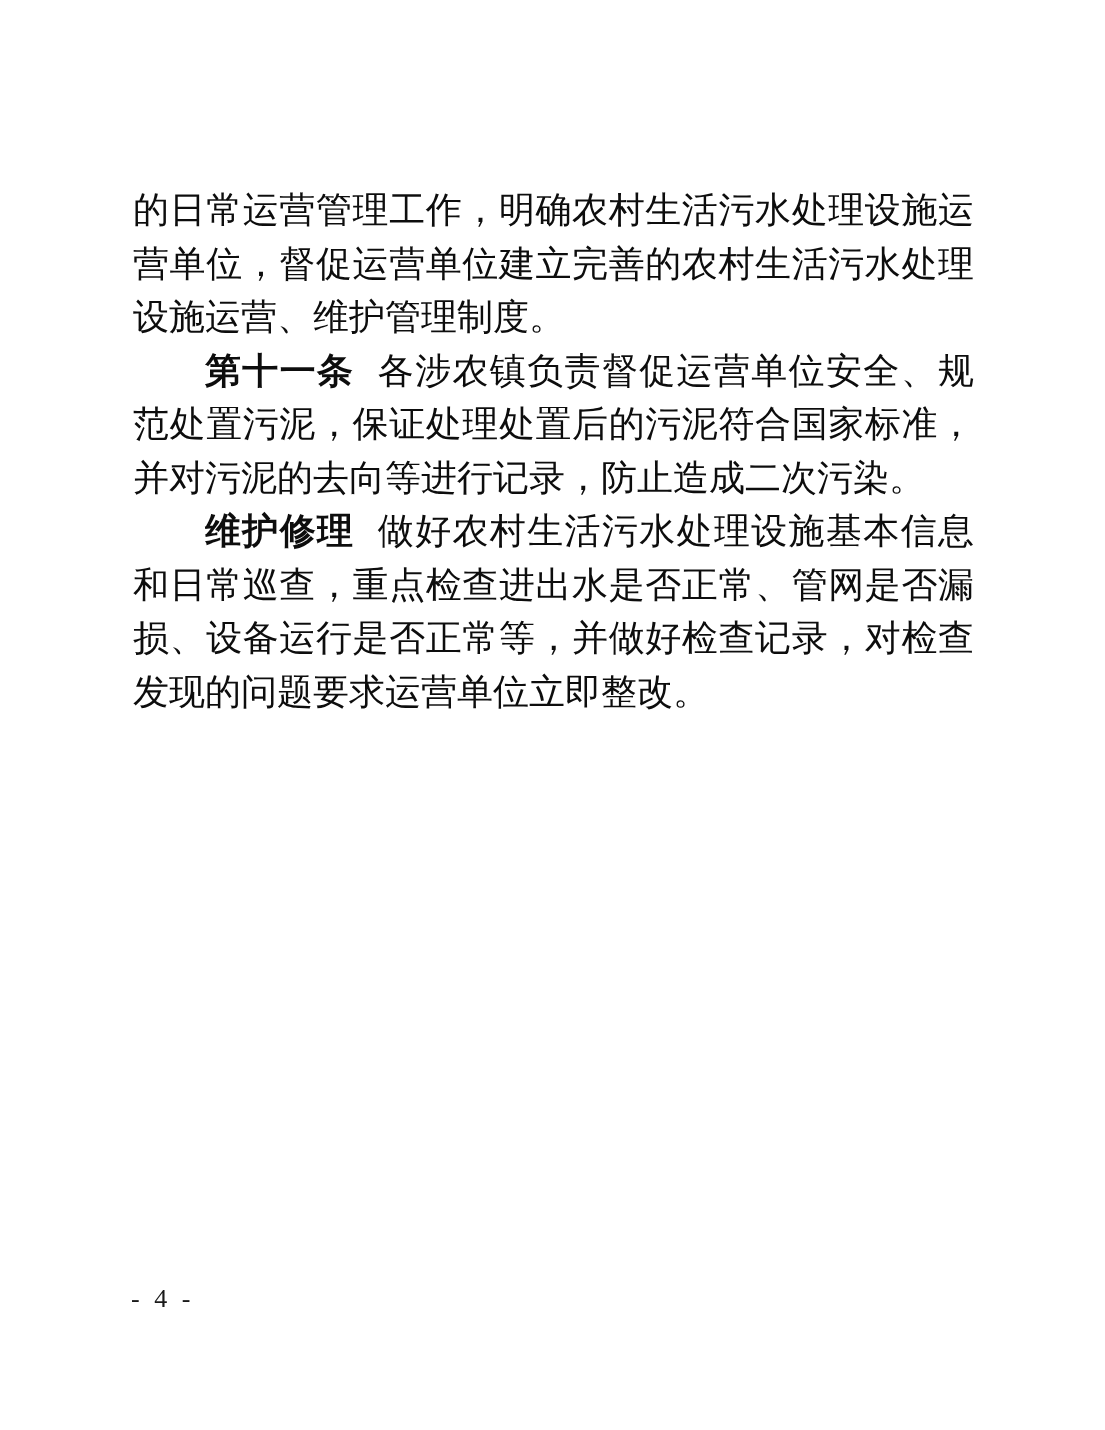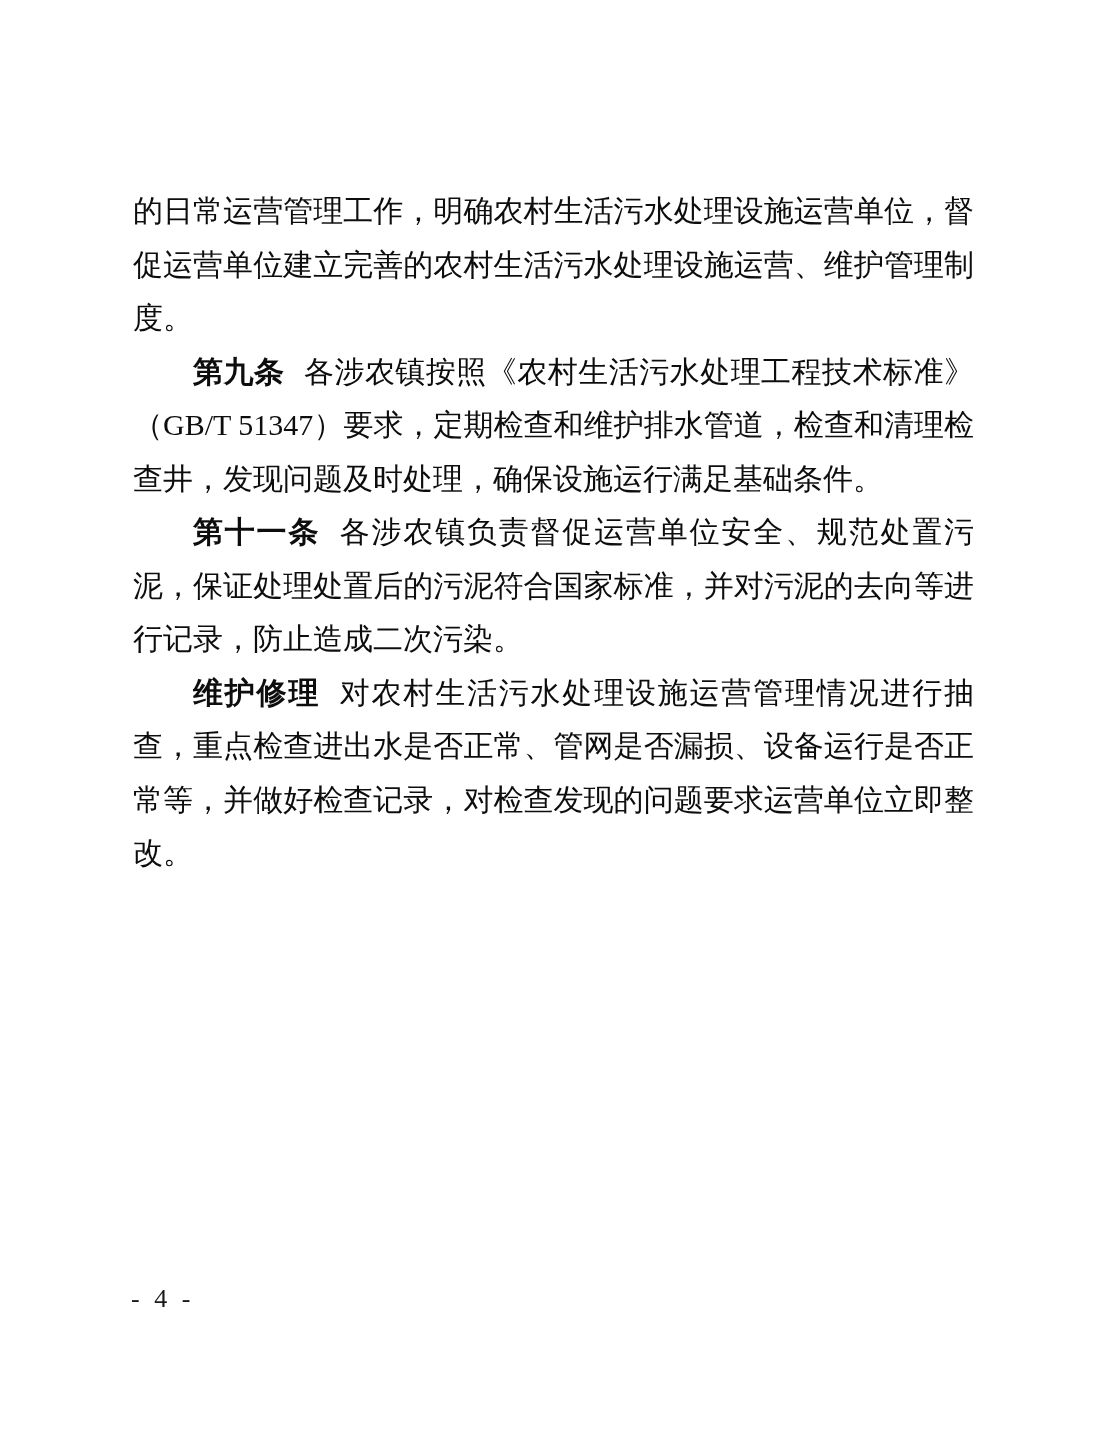--- a/index.html
+++ b/index.html
@@ -15,21 +15,21 @@
     background: #ffffff;
     font-family: "Liberation Serif", serif;
     color: #0d0d0d;
     overflow: hidden;
   }
   .body-text {
     position: absolute;
     left: 133px;
     top: 184px;
     width: 841px;
-    font-size: 30px;
+    font-size: 36px;
     line-height: 53.5px;
     text-align: justify;
   }
   .body-text p {
     margin: 0;
     padding: 0;
   }
   .body-text p.indent {
     text-indent: 2em;
   }
@@ -50,31 +50,28 @@
 </head>
 <body>
 
 <div class="page">
   <div class="body-text">
 
     <p>
       <span>的日常运营管理工作，明确农村生活污水处理设施运营单位，督促运营单位建立完善的农村生活污水处理设施运营、维护管理制度。</span>
     </p>
 
-    <p class="indent">
-      <span class="term">第九条</span><span>各涉农镇按照《农村生活污水处理工程技术标准》（GB/T 51347）要求，定期检查和维护排水管道，检查和清理检查井，发现问题及时处理，确保设施运行满足基础条件。</span>
-    </p>
 
 
     <p class="indent">
       <span class="term">第十一条</span><span>各涉农镇负责督促运营单位安全、规范处置污泥，保证处理处置后的污泥符合国家标准，并对污泥的去向等进行记录，防止造成二次污染。</span>
     </p>
 
 
     <p class="indent">
-      <span class="term">维护修理</span><span>对农村生活污水处理设施运营管理情况进行抽查，重点检查进出水是否正常、管网是否漏损、设备运行是否正常等，并做好检查记录，对检查发现的问题要求运营单位立即整改。</span>
+      <span class="term">维护修理</span><span>做好农村生活污水处理设施基本信息和日常巡查，重点检查进出水是否正常、管网是否漏损、设备运行是否正常等，并做好检查记录，对检查发现的问题要求运营单位立即整改。</span>
     </p>
 
 
   </div>
 
   <div class="page-number">- 4 -</div>
 </div>
 
 </body></html>

